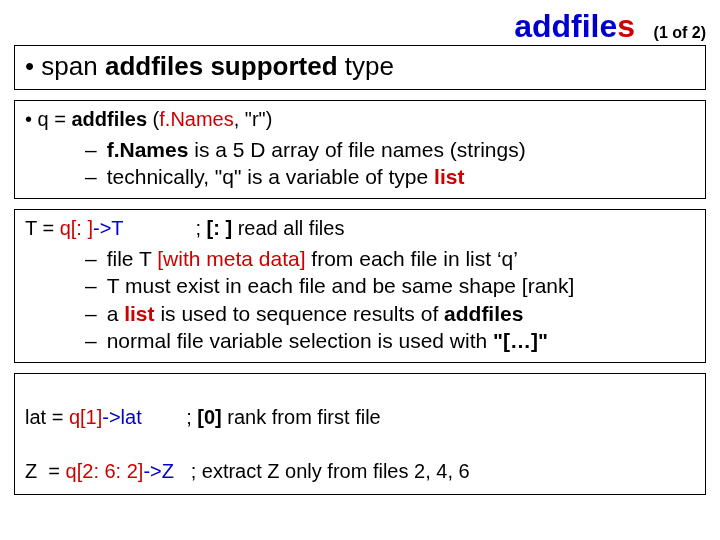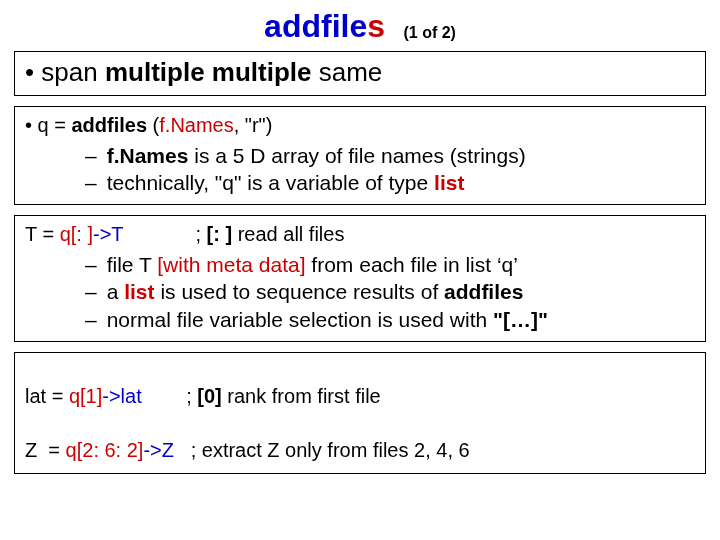--- a/index.html
+++ b/index.html
@@ -8,22 +8,21 @@
     background: #fff;
     font-family: Arial, Helvetica, sans-serif;
     width: 720px;
     height: 540px;
     overflow: hidden;
   }
   .slide {
     padding: 8px 14px 14px 14px;
   }
   .title-row {
-    text-align: center;
-    margin-bottom: 6px;
+    text-align: right;
   }
   .title-main {
     font-size: 32px;
     font-weight: bold;
     color: #0000cc;
   }
   .title-s {
     font-size: 32px;
     font-weight: bold;
     color: #cc0000;
@@ -70,40 +69,41 @@
 
 <div class="slide">
 
   <div class="title-row">
     <span class="title-main">addfile</span><span class="title-s">s</span>
     <span class="pager">(1 of 2)</span>
   </div>
 
   <div class="box">
     <div class="row-top">
-      <span>• span  </span><span class="big-bold">multiple multiple</span><span> same</span>
+      <span>• span  </span><span class="big-bold">addfiles supported</span><span> type</span>
     </div>
   </div>
 
   <div class="box">
     <div class="line-main">
       <span>• q  = </span><span class="bold">addfiles</span><span> (</span><span class="red">f.Names</span><span>, "r")</span>
     </div>
     <ul class="sub-list">
       <li><span class="bold">f.Names</span><span> is a 5 D array of file names (strings)</span></li>
       <li><span>technically, "q" is a variable of type </span><span class="bold red">list</span></li>
     </ul>
   </div>
 
   <div class="box">
     <div class="line-main">
       <span>T = </span><span class="red">q[: ]</span><span class="blue">-&gt;T</span><span style="white-space:pre">             </span><span>; </span><span class="bold">[: ]</span><span> read all files</span>
     </div>
     <ul class="sub-list">
       <li><span>file T </span><span class="red">[with meta data]</span><span> from each file in list ‘q’</span></li>
+      <li><span>T must exist in each file and be same shape [rank]</span></li>
       <li><span>a </span><span class="bold red">list</span><span> is used to sequence results of </span><span class="bold">addfiles</span></li>
       <li><span>normal file variable selection is used with </span><span class="bold">"[…]"</span></li>
     </ul>
   </div>
 
   <div class="box">
     <div class="line-main" style="white-space:pre">
 <span>lat = </span><span class="red">q[1]</span><span class="blue">-&gt;lat</span><span>        </span><span>; </span><span class="bold">[0]</span><span> rank from first file</span></div>
     <div class="line-main" style="white-space:pre">
 <span>Z  = </span><span class="red">q[2: 6: 2]</span><span class="blue">-&gt;Z</span><span>   </span><span>; extract Z only from files 2, 4, 6</span></div>

